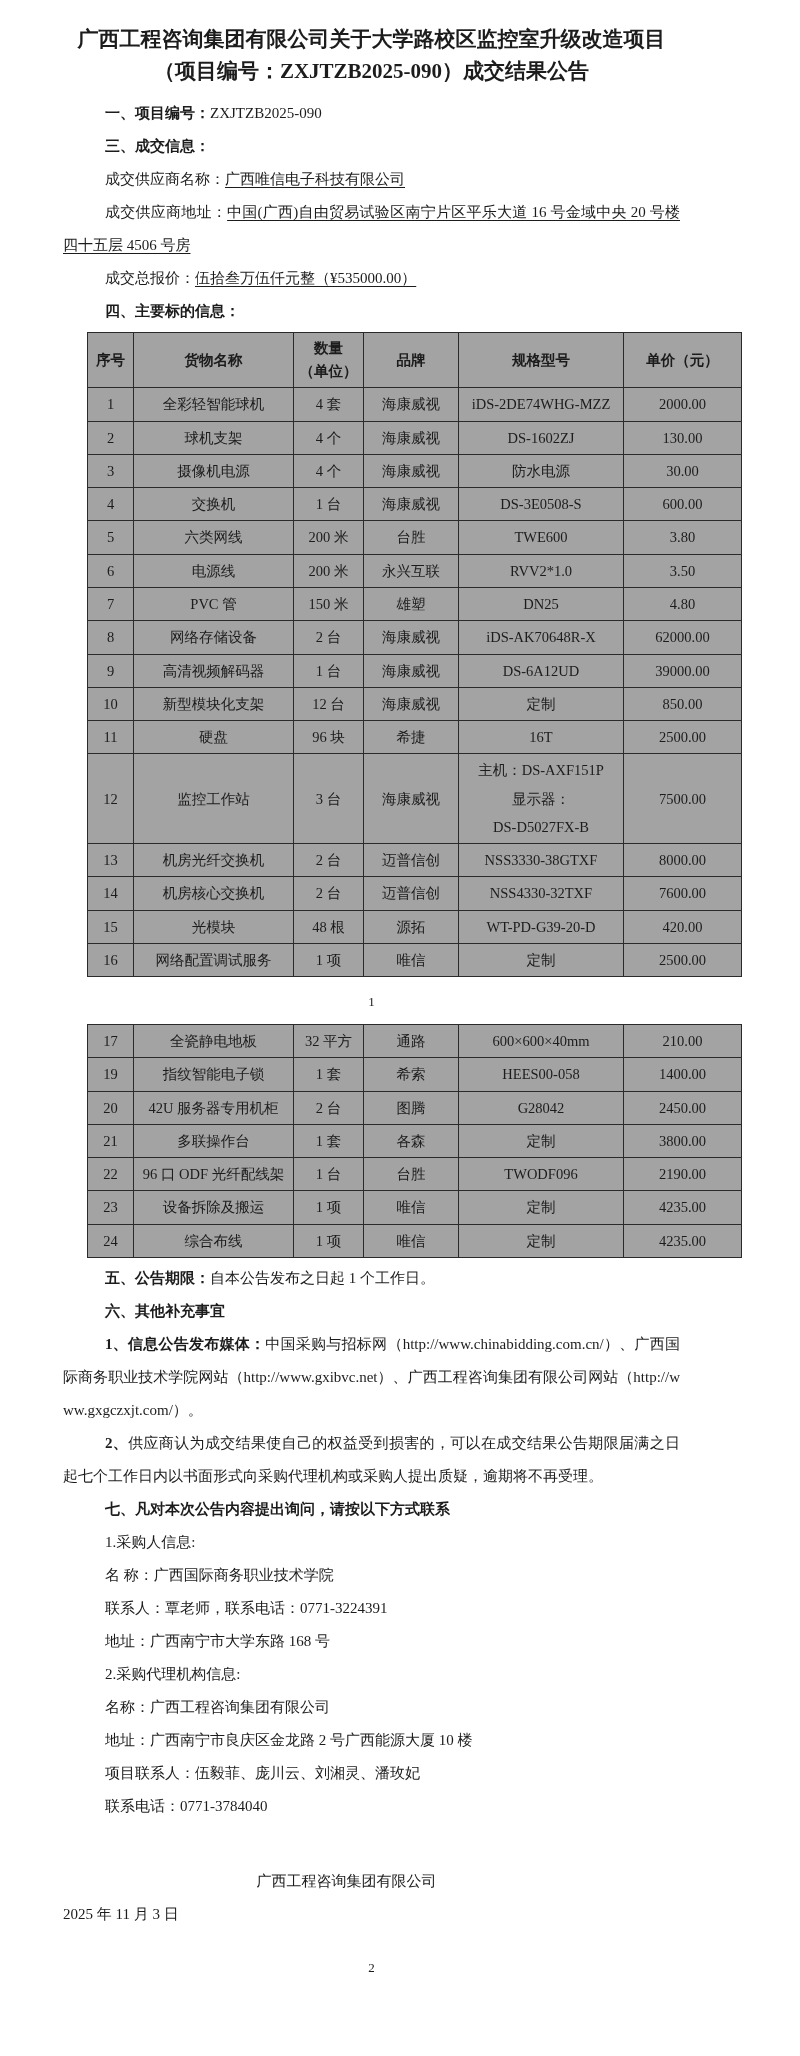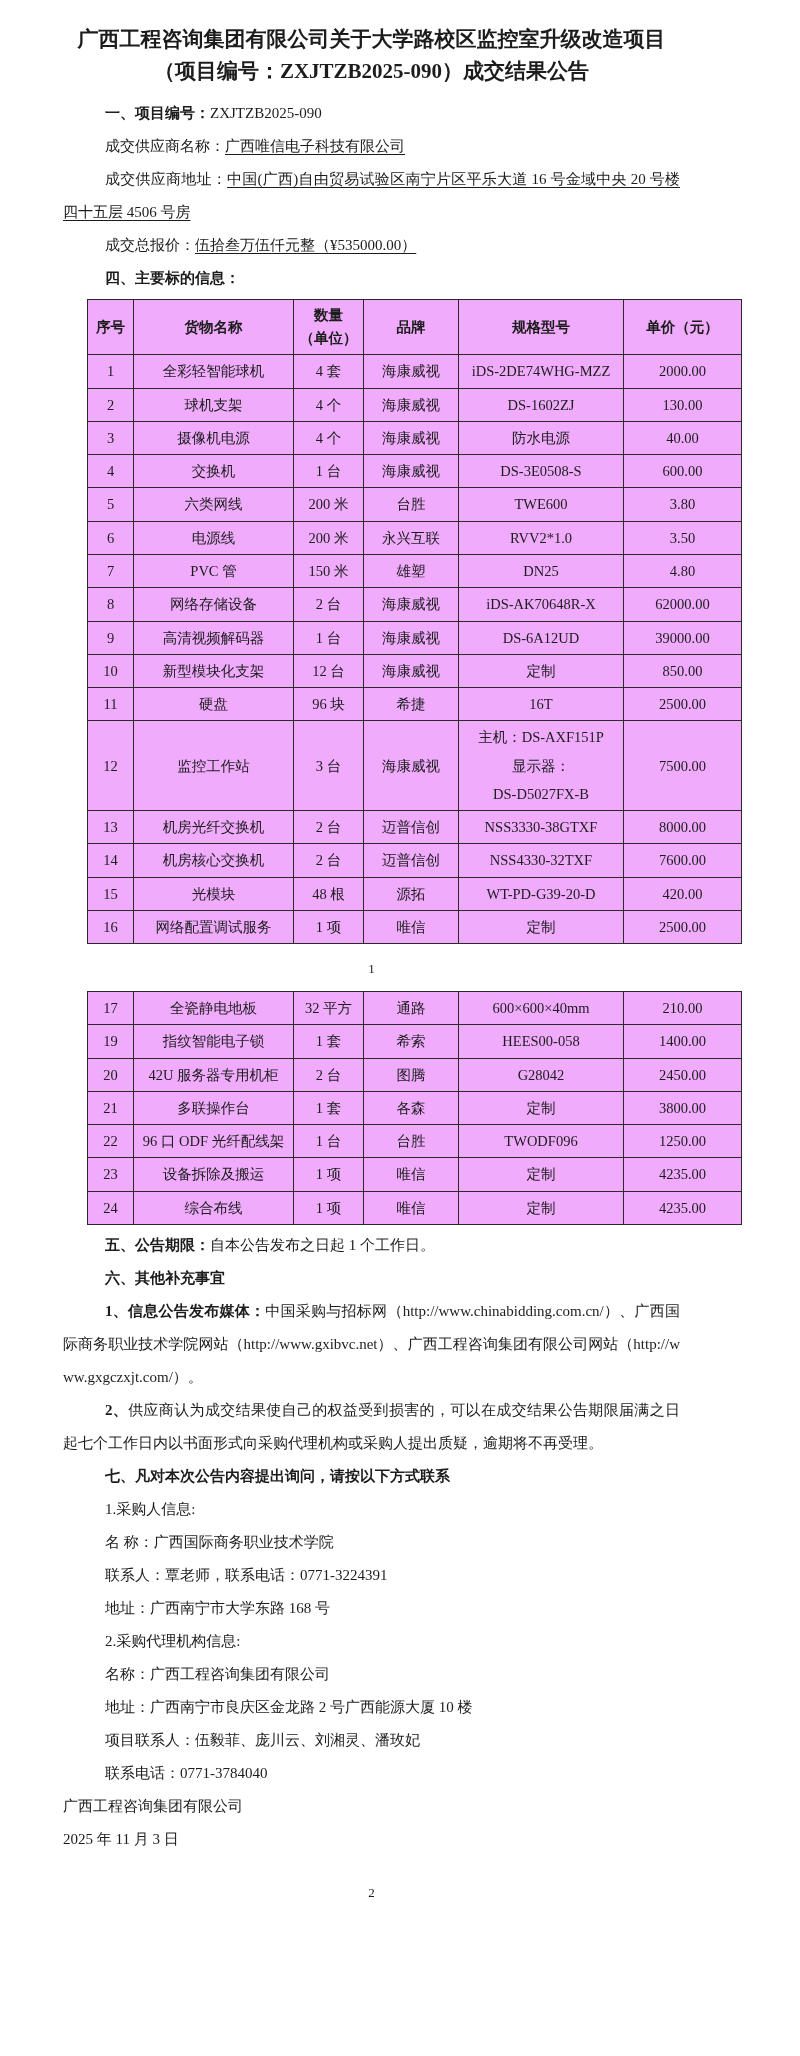--- a/index.html
+++ b/index.html
@@ -19,46 +19,47 @@
     margin:8px 0 10px;
   }
   p { margin:0; font-size:15px; line-height:2.2; }
   .indent { text-indent:42px;font-family:Liberation Serif, serif; }
   .b { font-weight:bold; }
   .u { text-decoration:underline; text-underline-offset:3px; }
   .breakall { word-break:break-all; text-align:justify; }
   table {
     border-collapse:collapse; table-layout:fixed;
     width:654px; margin-left:24px;
-    background:#f0abfc;
+    background:#a3a3a3;
   }
   td, th {
     border:1px solid #2a2a2a;
     text-align:center; vertical-align:middle;
     font-size:14.5px; padding:2px 3px;
     line-height:1.95; white-space:pre-line;
     overflow:hidden;
   }
   th { font-weight:bold; line-height:1.6; padding:4px 2px; }
   .pagenum { text-align:center; font-size:13px; line-height:1; margin:18px 0 16px; }
   .pagenum.bottom { margin-top:30px; }
-  .sig-company { text-align:left; padding-right:50px; }
+  .sig-company { text-align:center; padding-right:50px; margin-top:42px; }
   .sig-date { text-align:left; padding-right:86px; }
   .gap-s { height:4px; }
 </style>
 </head>
 <body>
 
 <div class="page">
 
   <div class="title">广西工程咨询集团有限公司关于大学路校区监控室升级改造项目（项目编号：ZXJTZB2025-090）成交结果公告</div>
 
   <p class="indent"><span class="b">一、项目编号：</span><span>ZXJTZB2025-090</span></p>
 
 
+  <p class="indent b">三、成交信息：</p>
 
   <p class="indent"><span>成交供应商名称：</span><span class="u">广西唯信电子科技有限公司</span></p>
 
   <p class="indent breakall"><span>成交供应商地址：</span><span class="u">中国(广西)自由贸易试验区南宁片区平乐大道 16 号金域中央 20 号楼四十五层 4506 号房</span></p>
 
   <p class="indent"><span>成交总报价：</span><span class="u">伍拾叁万伍仟元整（¥535000.00）</span></p>
 
   <p class="indent b">四、主要标的信息：</p>
 
   <div class="gap-s"></div>
@@ -99,21 +100,21 @@
           <td>海康威视</td>
           <td>DS-1602ZJ</td>
           <td>130.00</td>
         </tr>
         <tr>
           <td>3</td>
           <td>摄像机电源</td>
           <td>4 个</td>
           <td>海康威视</td>
           <td>防水电源</td>
-          <td>40.00</td>
+          <td>30.00</td>
         </tr>
         <tr>
           <td>4</td>
           <td>交换机</td>
           <td>1 台</td>
           <td>海康威视</td>
           <td>DS-3E0508-S</td>
           <td>600.00</td>
         </tr>
         <tr>
@@ -260,21 +261,21 @@
           <td>各森</td>
           <td>定制</td>
           <td>3800.00</td>
         </tr>
         <tr>
           <td>22</td>
           <td>96 口 ODF 光纤配线架</td>
           <td>1 台</td>
           <td>台胜</td>
           <td>TWODF096</td>
-          <td>1250.00</td>
+          <td>2190.00</td>
         </tr>
         <tr>
           <td>23</td>
           <td>设备拆除及搬运</td>
           <td>1 项</td>
           <td>唯信</td>
           <td>定制</td>
           <td>4235.00</td>
         </tr>
         <tr>

